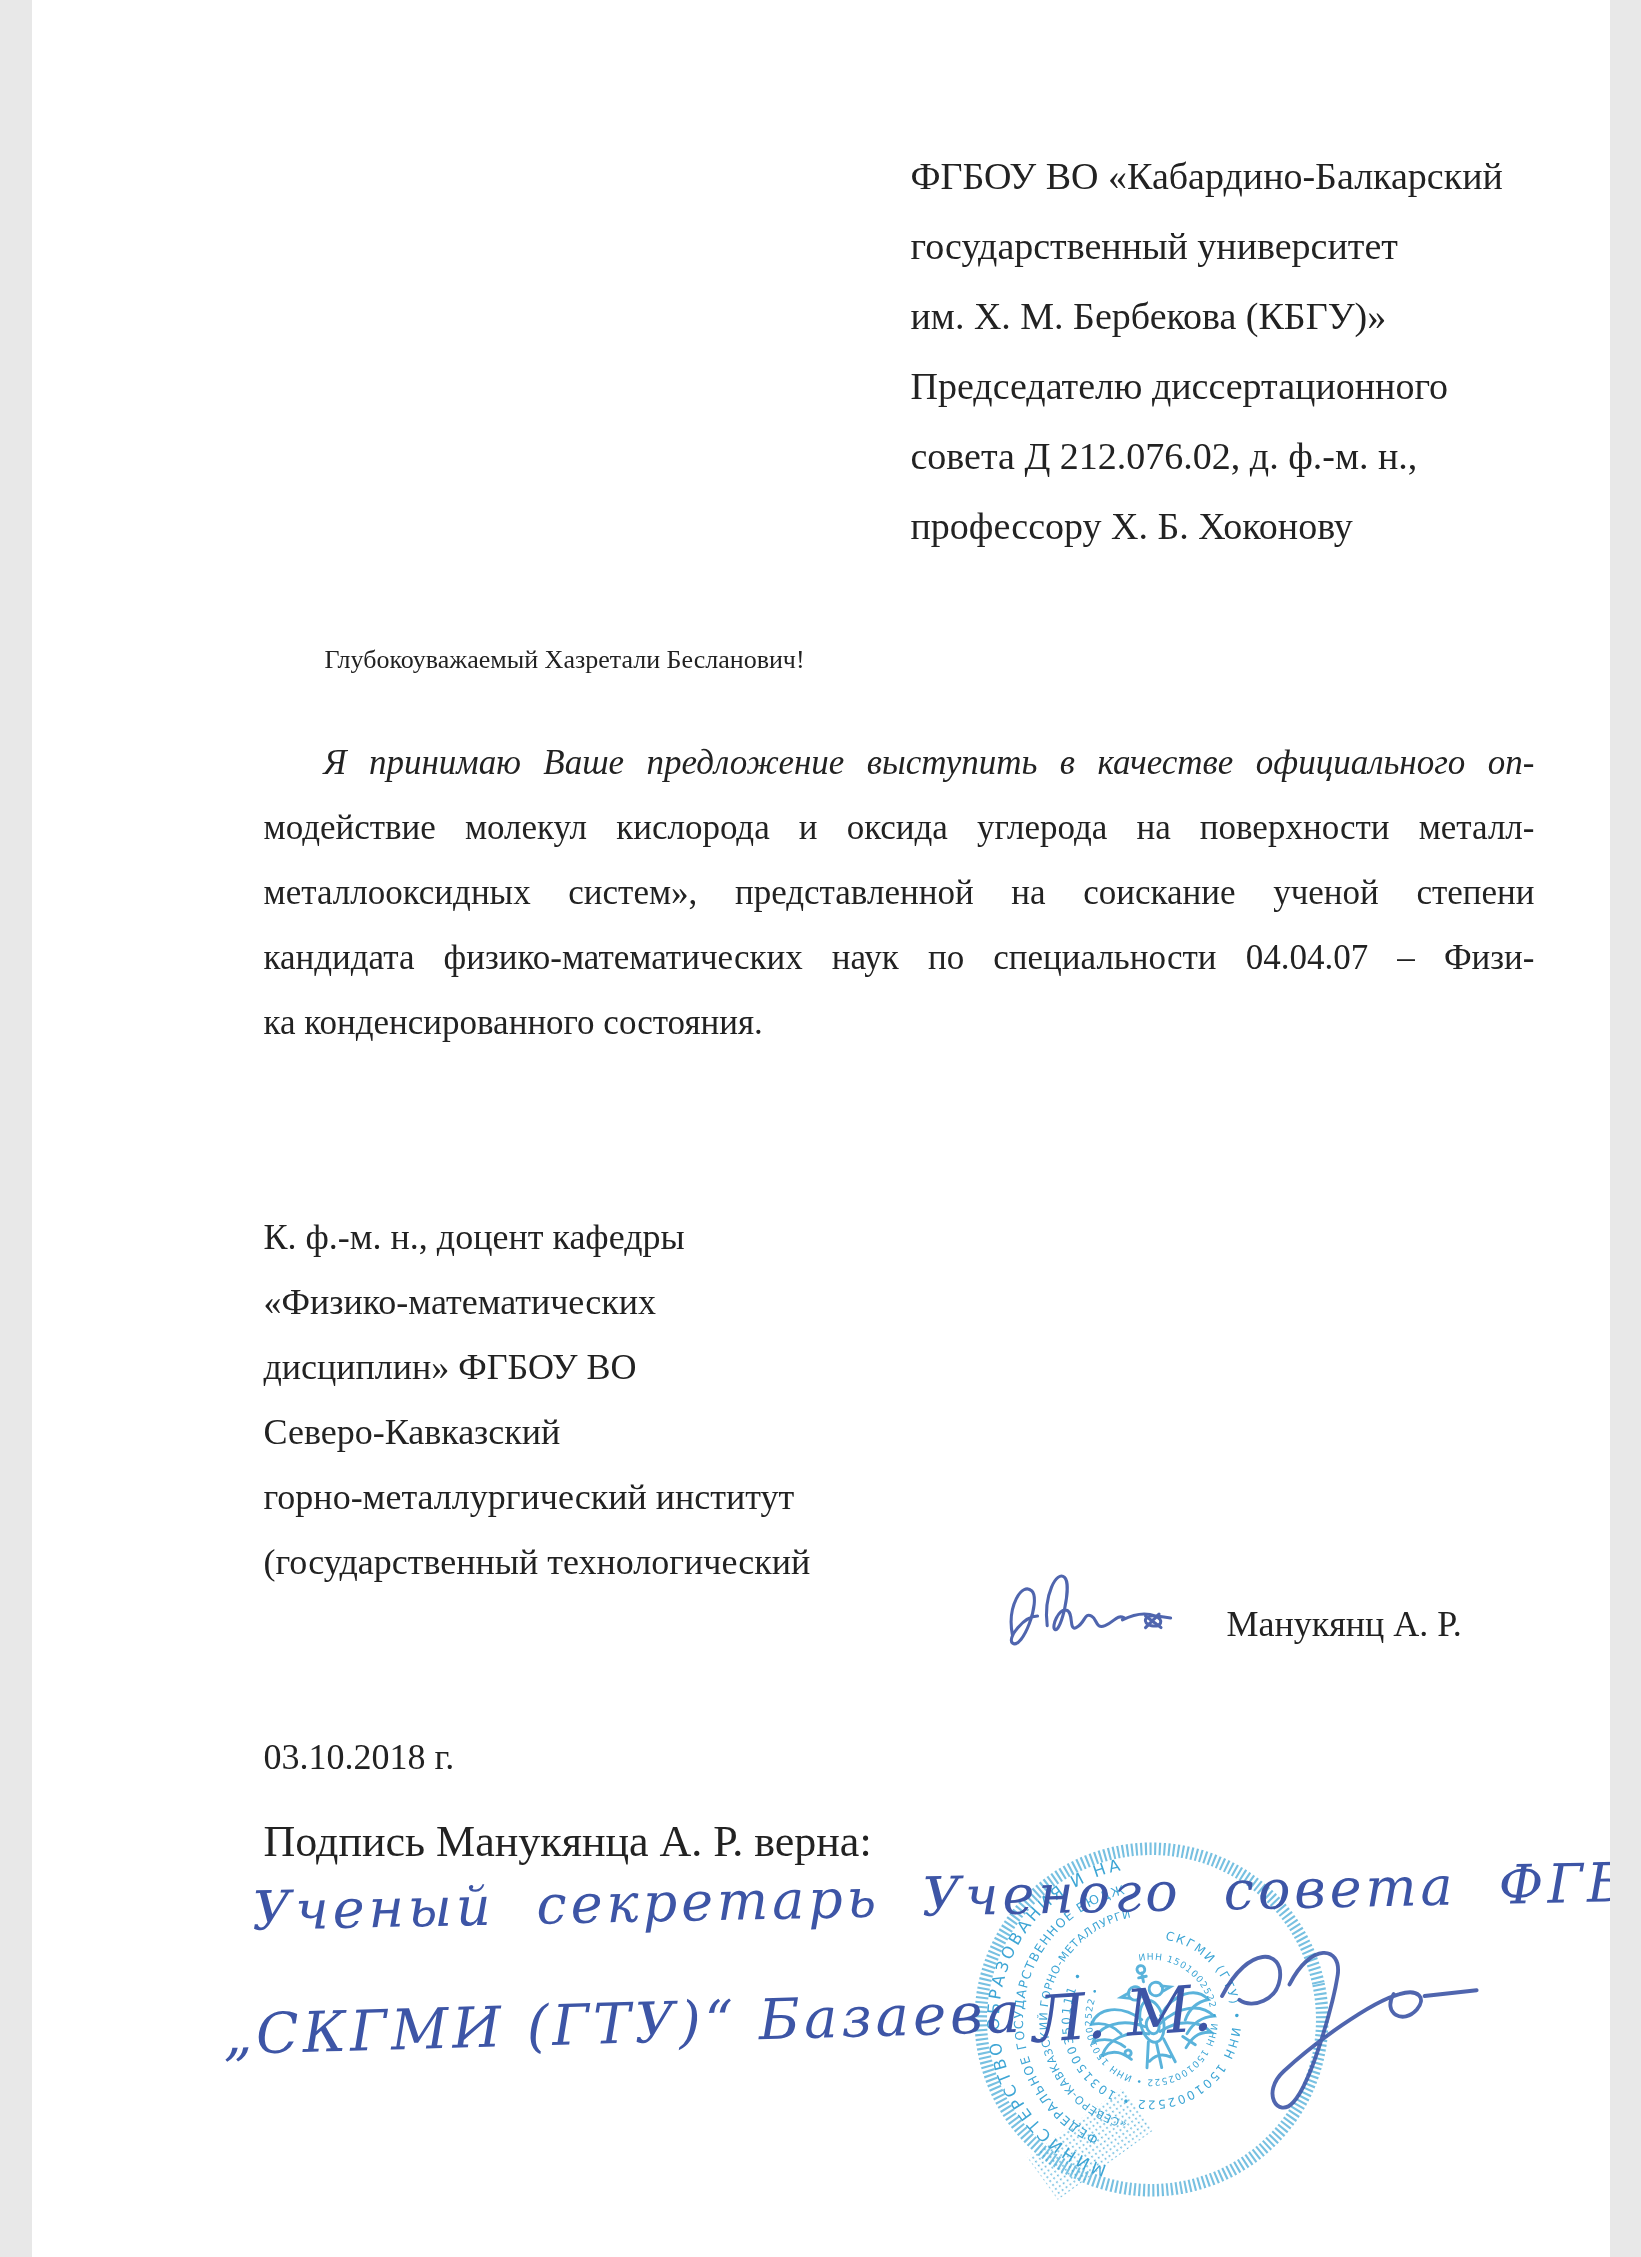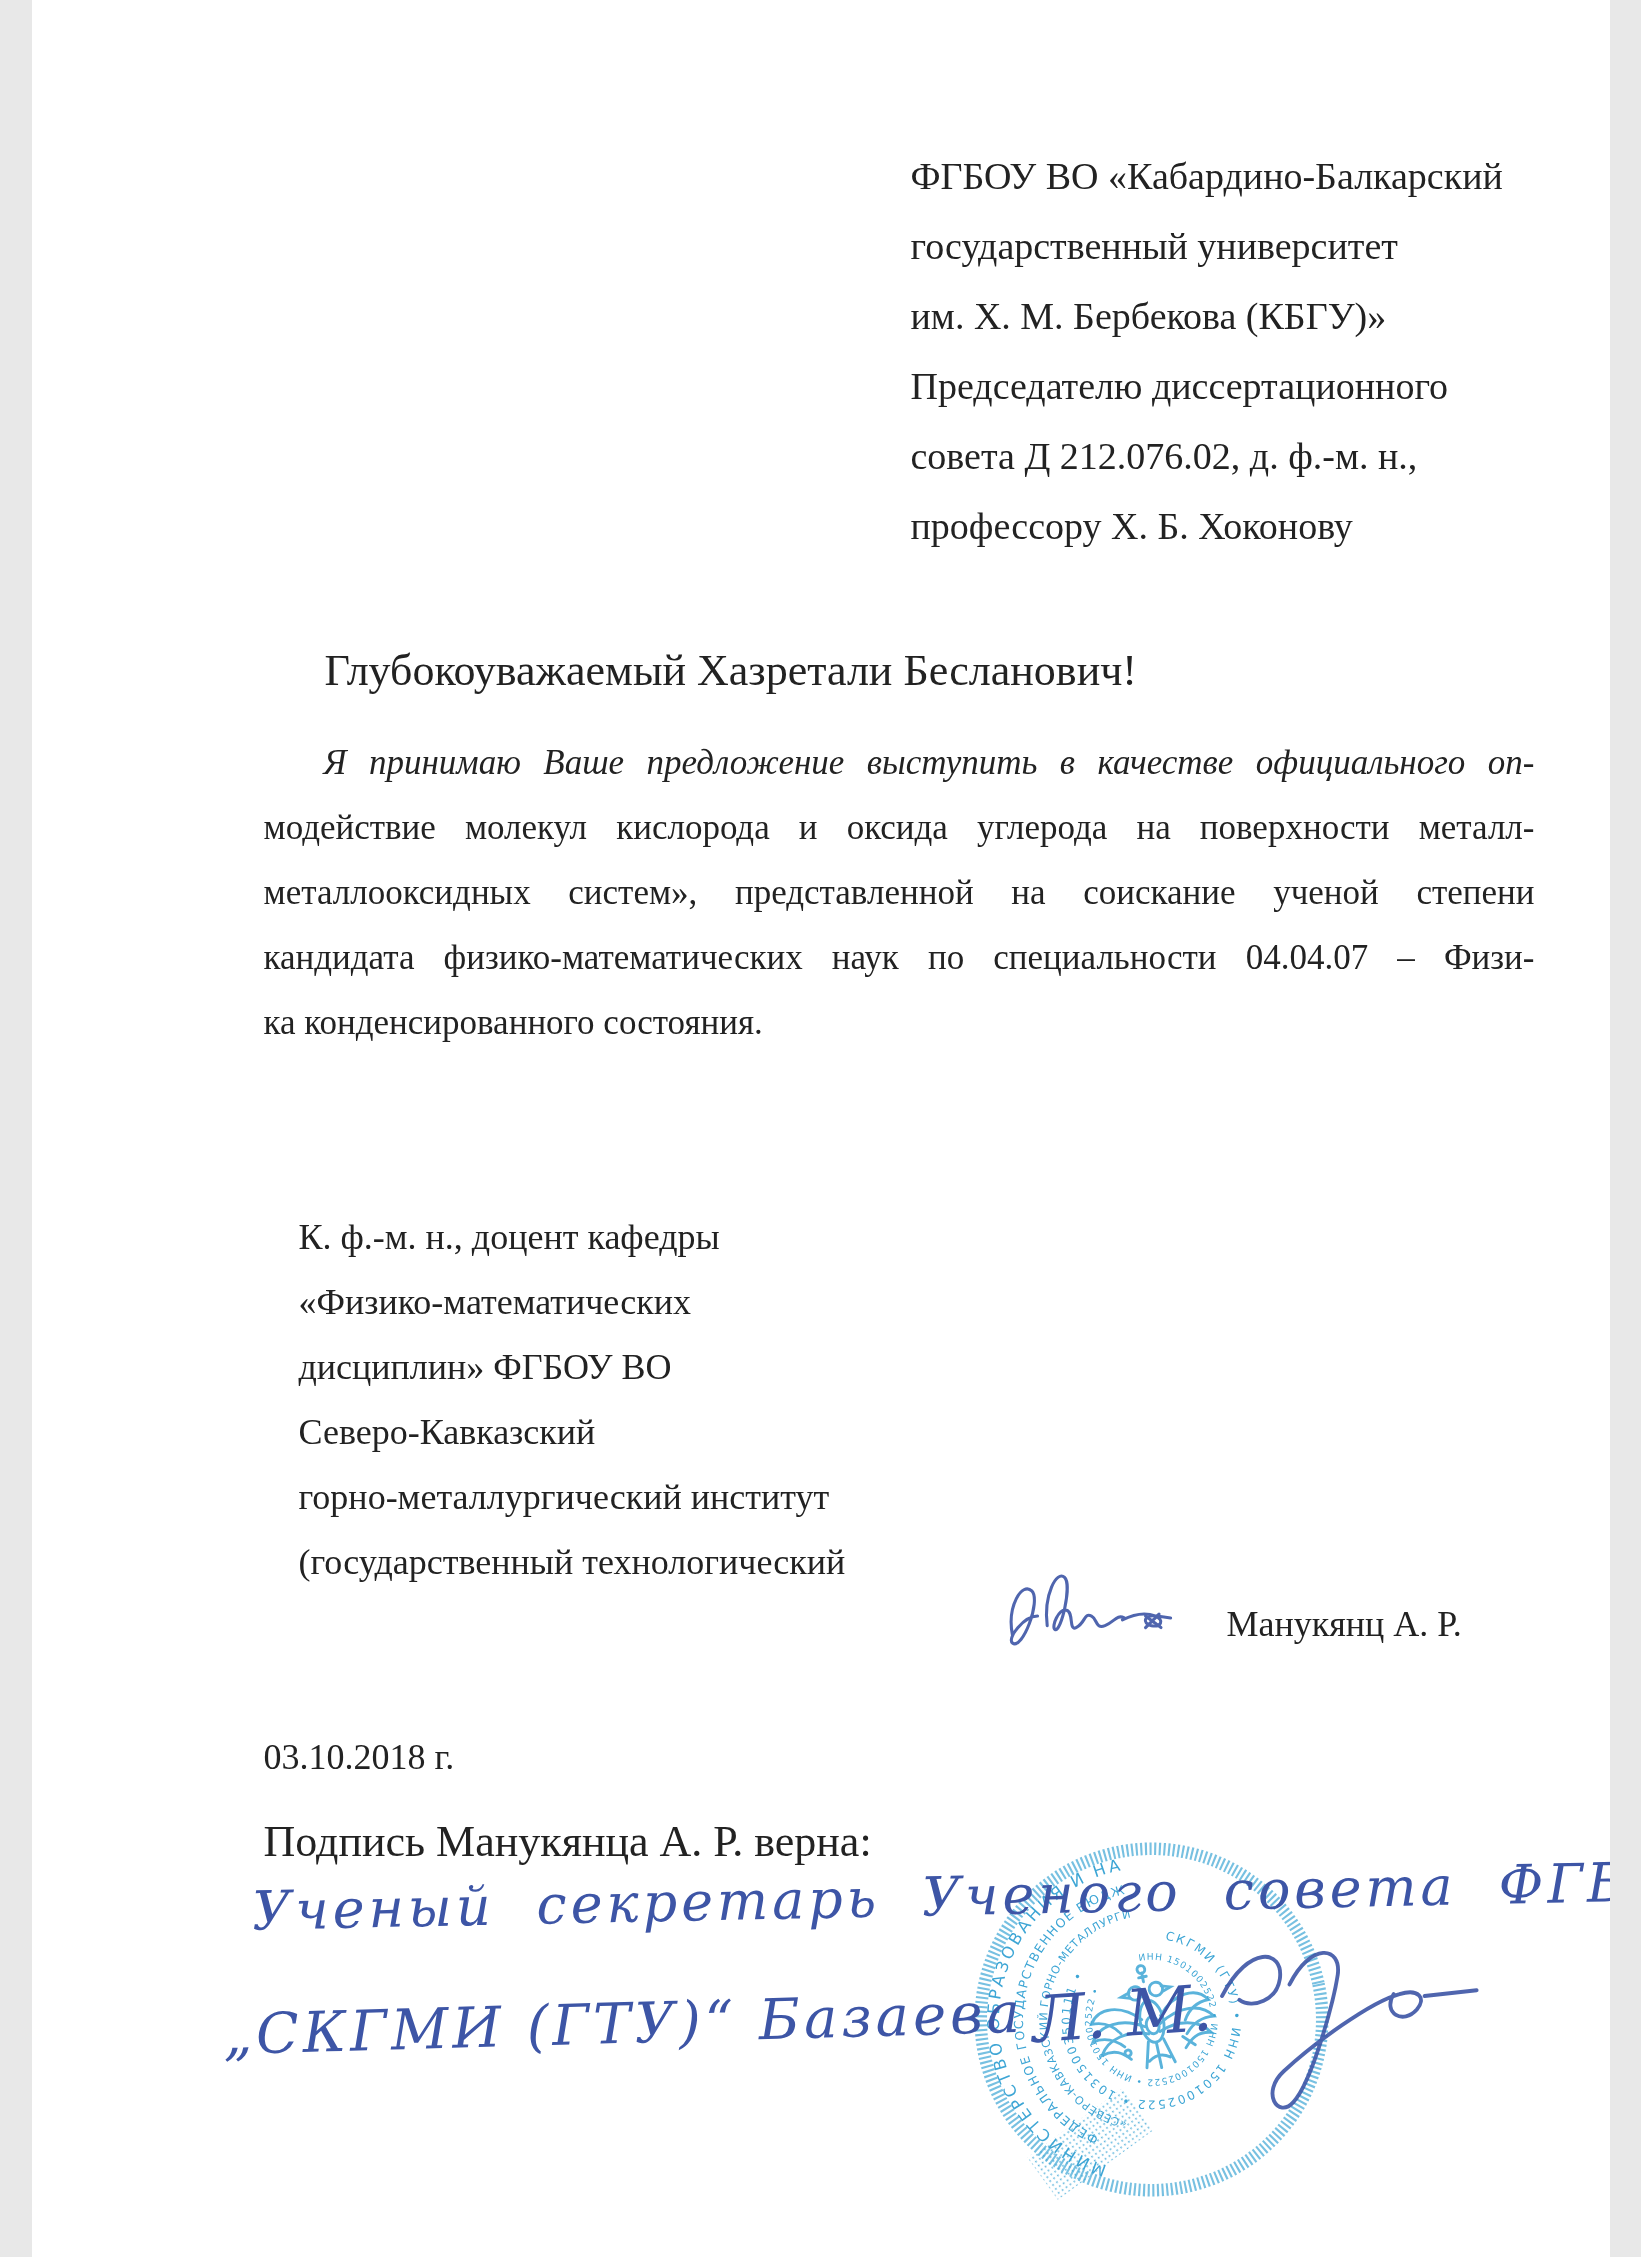--- a/index.html
+++ b/index.html
@@ -7,32 +7,32 @@
     position:relative; width:1578px; height:2257px; margin:0 auto;
     background:#ffffff; overflow:hidden;
     font-family:"Liberation Serif", serif; color:#222222;
   }
   .abs { position:absolute; }
 
   
   .addr { left:879px; top:141px; font-size:38px; }
   .addr .ln { height:70px; line-height:70px; white-space:pre; }
 
-  .salutation { left:293px; top:645px; font-size:44px; white-space:pre; }
+  .salutation { left:293px; top:645px; font-size:26px; white-space:pre; }
 
   .body-par { left:232px; top:730px; width:1271px; font-size:35px; }
   .body-par .ln {
     height:65px; line-height:65px; overflow:hidden;
     text-align:justify; text-align-last:justify; text-justify:inter-word;
   }
   .body-par .ln.first { text-indent:60px;font-style:italic; }
   .body-par .ln.last  { text-align-last:left; }
 
   .signer { left:232px; top:1205px; font-size:36px; }
-  .signer .ln { height:65px; line-height:65px; white-space:pre;margin-left:35px; }
+  .signer .ln { height:65px; line-height:65px; white-space:pre; }
 
   .signer-name { left:1195px; top:1603px; font-size:36px; white-space:pre; }
   .date-line   { left:232px;  top:1736px; font-size:36px; white-space:pre; }
   .confirm-line{ left:232px;  top:1800px; font-size:44px; white-space:pre;margin-top:16px; }
 
   
   .hw {
     position:absolute; font-family:"DejaVu Serif", serif; font-style:italic;
     color:#3d55a6; z-index:3; white-space:pre;
   }

